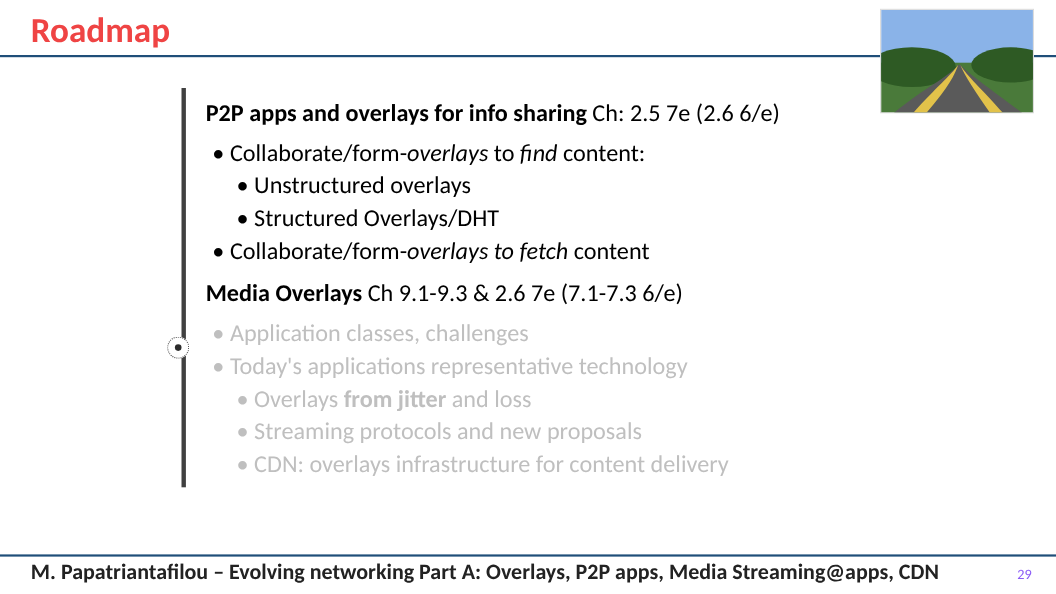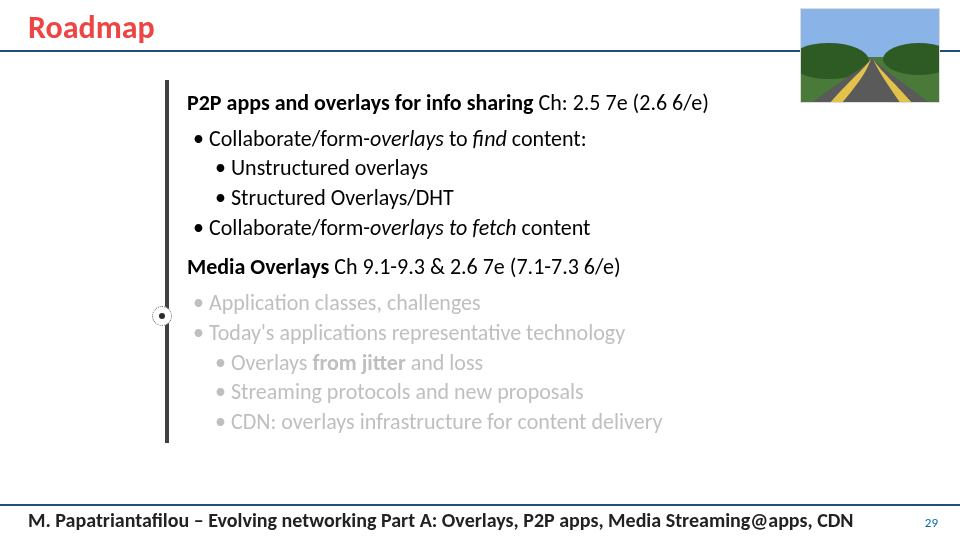--- a/index.html
+++ b/index.html
@@ -70,21 +70,21 @@
     position: absolute; left: 0; right: 0; bottom: 34px;
     border-top: 2px solid #1f4e79;
   }
   .footer {
     position: absolute; left: 28px; bottom: 8px;
     font-size: 20px; font-weight: 600;
     color: #222;
   }
   .pageno {
     position: absolute; right: 22px; bottom: 10px;
-    font-size: 13px; color: #0369a1;
+    font-size: 13px; color: #8b5cf6;
   }
 </style>
 </head>
 <body>
 
 <div class="slide">
 
   <div class="title">Roadmap</div>
   <div class="title-rule"></div>
 

